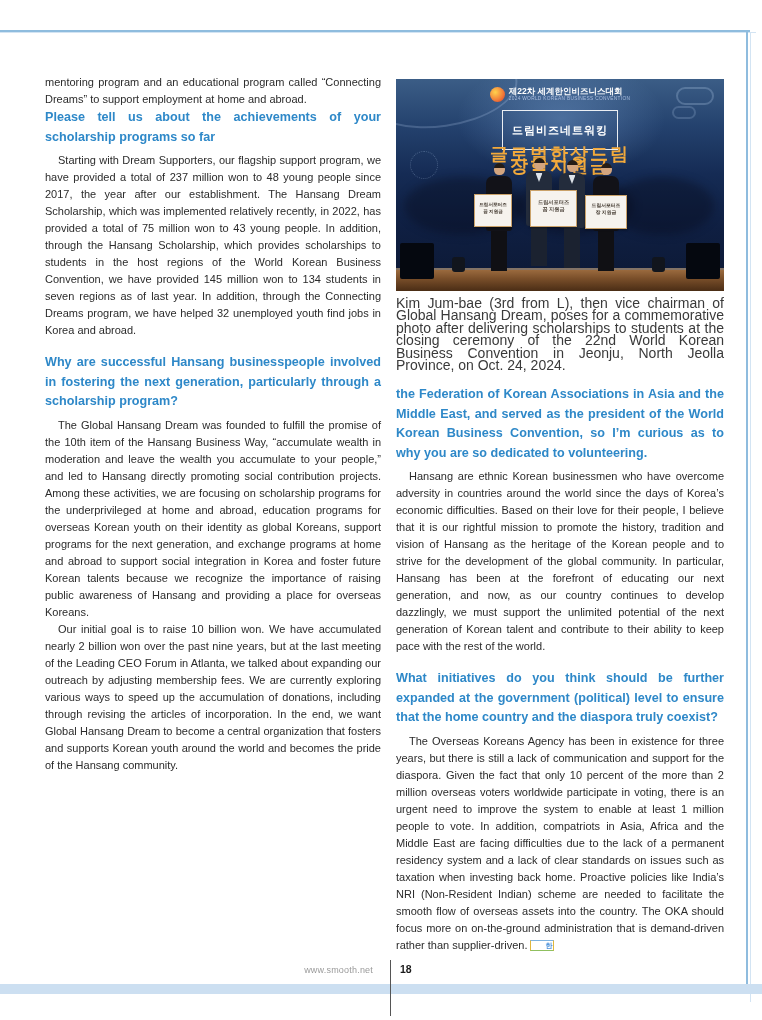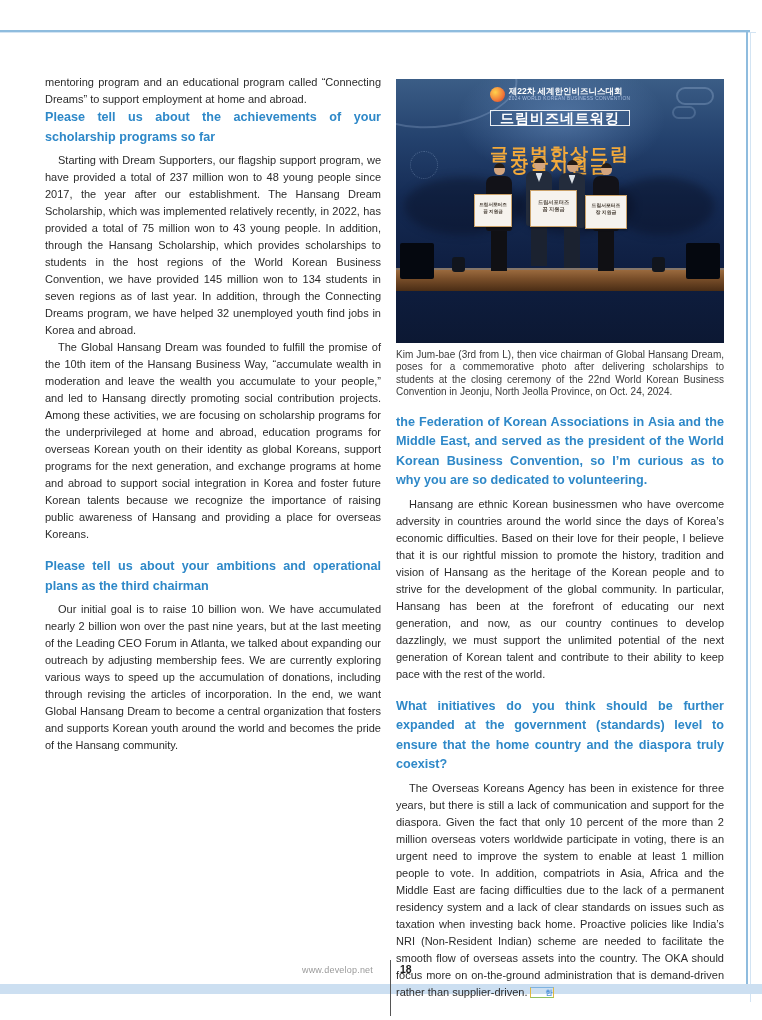--- a/index.html
+++ b/index.html
@@ -16,48 +16,48 @@
   
   .col-left{position:absolute;left:45px;top:74px;width:336px;}
   .col-right{position:absolute;left:396px;top:79px;width:328px;}
 
   p.body{font-size:11px;line-height:17px;text-align:justify;margin:0;text-indent:13px;color:#2b2b2b;}
   p.body.noindent{text-indent:0;}
   h2.q{font-size:12.6px;line-height:19.5px;font-weight:bold;color:#2e88c8;text-align:justify;
        margin:14px 0 5px 0;}
   .col-left h2.q:first-of-type{margin-top:0;}
   h2.q.cont{}
-  p.caption{font-size:10px;line-height:12.4px;text-align:justify;color:#3a3a3a;margin:6px 0 0 0;}
+  p.caption{font-size:14px;line-height:12.4px;text-align:justify;color:#3a3a3a;margin:6px 0 0 0;}
 
   .endmark{display:inline-block;font-size:7px;line-height:9px;padding:0 1px;margin-left:3px;
            border:1px solid;border-color:#7fb3e0 #e0b73d #8fc060 #e0b73d;color:#4a90d9;
            vertical-align:1px;font-weight:bold;}
 
   
-  .photo{position:relative;width:328px;height:264px;overflow:hidden;
+  .photo{position:relative;width:328px;height:212px;overflow:hidden;
          background:linear-gradient(180deg,#3b5d86 0%,#24426e 22%,#152b54 45%,#0f1f42 70%,#0c1833 100%);}
   .ph-glow{position:absolute;left:60px;top:-20px;width:210px;height:120px;
            background:radial-gradient(ellipse at center,rgba(120,160,210,.45),rgba(120,160,210,0) 70%);}
   .ph-roof{position:absolute;left:-32px;top:-26px;width:150px;height:70px;
            border:2px solid rgba(190,215,245,.22);border-radius:50%;transform:rotate(-8deg);}
   .ph-cloud1{position:absolute;right:10px;top:8px;width:34px;height:14px;
              border:2px solid rgba(190,215,245,.25);border-radius:12px;}
   .ph-cloud2{position:absolute;right:28px;top:27px;width:20px;height:9px;
              border:2px solid rgba(190,215,245,.2);border-radius:8px;}
   .ph-fire{position:absolute;left:14px;top:72px;width:26px;height:26px;
            border:1px dotted rgba(190,215,245,.28);border-radius:50%;}
   .ph-header{position:absolute;left:0;right:0;top:7px;display:flex;justify-content:center;
              align-items:center;gap:4px;}
   .ph-logo{width:15px;height:15px;border-radius:50%;
            background:radial-gradient(circle at 35% 35%,#ffd24d,#f2803a 55%,#d8372a);}
   .ph-title{display:block;color:#ffffff;font-weight:bold;font-size:8.5px;line-height:10px;}
   .ph-subtitle{display:block;color:#aabdde;font-size:4.8px;line-height:6px;letter-spacing:.3px;}
   .ph-banner-box{position:absolute;left:50%;transform:translateX(-50%);top:31px;
                  border:1.5px solid rgba(255,255,255,.9);color:#fff;font-weight:bold;
-                 font-size:14px;line-height:14px;padding:0 9px;letter-spacing:1px;white-space:nowrap;}
+                 font-size:11px;line-height:14px;padding:12px 9px;letter-spacing:1px;white-space:nowrap;}
   .ph-main1{position:absolute;left:0;right:0;top:57px;text-align:center;color:#f2a93b;
             font-weight:bold;font-size:18px;line-height:20px;letter-spacing:2px;margin-top:8px;}
   .ph-main2{position:absolute;left:0;right:0;top:77px;text-align:center;color:#f2a93b;
             font-weight:bold;font-size:18px;line-height:20px;letter-spacing:2px;}
   .ph-crowd{position:absolute;top:98px;height:58px;background:rgba(5,10,24,.35);
             filter:blur(4px);border-radius:50%;}
   .ph-crowd.c1{left:8px;width:120px;}
   .ph-crowd.c2{left:118px;width:120px;}
   .ph-crowd.c3{left:214px;width:104px;}
   .ph-stage-edge{position:absolute;left:0;right:0;top:189px;height:2px;background:rgba(230,190,140,.55);}
@@ -101,22 +101,22 @@
   <div class="frame-top"></div>
   <div class="frame-top-light"></div>
   <div class="frame-right"></div>
   <div class="frame-right-light"></div>
   <div class="bottom-band"></div>
 
   <div class="col-left">
     <p class="body noindent">mentoring program and an educational program called “Connecting Dreams” to support employment at home and abroad.</p>
     <h2 class="q">Please tell us about the achievements of your scholarship programs so far</h2>
     <p class="body">Starting with Dream Supporters, our flagship support program, we have provided a total of 237 million won to 48 young people since 2017, the year after our establishment. The Hansang Dream Scholarship, which was implemented relatively recently, in 2022, has provided a total of 75 million won to 43 young people. In addition, through the Hansang Scholarship, which provides scholarships to students in the host regions of the World Korean Business Convention, we have provided 145 million won to 134 students in seven regions as of last year. In addition, through the Connecting Dreams program, we have helped 32 unemployed youth find jobs in Korea and abroad.</p>
+    <h2 class="q">Why are successful Hansang businesspeople involved in fostering the next generation, particularly through a scholarship program?</h2>
     <p class="body">The Global Hansang Dream was founded to fulfill the promise of the 10th item of the Hansang Business Way, “accumulate wealth in moderation and leave the wealth you accumulate to your people,” and led to Hansang directly promoting social contribution projects. Among these activities, we are focusing on scholarship programs for the underprivileged at home and abroad, education programs for overseas Korean youth on their identity as global Koreans, support programs for the next generation, and exchange programs at home and abroad to support social integration in Korea and foster future Korean talents because we recognize the importance of raising public awareness of Hansang and providing a place for overseas Koreans.</p>
-    <h2 class="q">Please tell us about your ambitions and operational plans as the third chairman</h2>
     <p class="body">Our initial goal is to raise 10 billion won. We have accumulated nearly 2 billion won over the past nine years, but at the last meeting of the Leading CEO Forum in Atlanta, we talked about expanding our outreach by adjusting membership fees. We are currently exploring various ways to speed up the accumulation of donations, including through revising the articles of incorporation. In the end, we want Global Hansang Dream to become a central organization that fosters and supports Korean youth around the world and becomes the pride of the Hansang community.</p>
   </div>
 
   <div class="col-right">
 
     <div class="photo">
       <div class="ph-glow"></div>
       <div class="ph-roof"></div>
       <div class="ph-cloud1"></div>
       <div class="ph-cloud2"></div>
@@ -175,21 +175,21 @@
       <div class="ph-placard pl-center">드림서포터즈
 꿈 지원금</div>
       <div class="ph-placard pl-right">드림서포터즈
 장 지원금</div>
     </div>
 
     <p class="caption">Kim Jum-bae (3rd from L), then vice chairman of Global Hansang Dream, poses for a commemorative photo after delivering scholarships to students at the closing ceremony of the 22nd World Korean Business Convention in Jeonju, North Jeolla Province, on Oct. 24, 2024.</p>
 
     <h2 class="q cont">the Federation of Korean Associations in Asia and the Middle East, and served as the president of the World Korean Business Convention, so I’m curious as to why you are so dedicated to volunteering.</h2>
     <p class="body">Hansang are ethnic Korean businessmen who have overcome adversity in countries around the world since the days of Korea’s economic difficulties. Based on their love for their people, I believe that it is our rightful mission to promote the history, tradition and vision of Hansang as the heritage of the Korean people and to strive for the development of the global community. In particular, Hansang has been at the forefront of educating our next generation, and now, as our country continues to develop dazzlingly, we must support the unlimited potential of the next generation of Korean talent and contribute to their ability to keep pace with the rest of the world.</p>
-    <h2 class="q">What initiatives do you think should be further expanded at the government (standards) level to ensure that the home country and the diaspora truly coexist?</h2>
+    <h2 class="q">What initiatives do you think should be further expanded at the government (political) level to ensure that the home country and the diaspora truly coexist?</h2>
     <p class="body"><span>The Overseas Koreans Agency has been in existence for three years, but there is still a lack of communication and support for the diaspora. Given the fact that only 10 percent of the more than 2 million overseas voters worldwide participate in voting, there is an urgent need to improve the system to enable at least 1 million people to vote. In addition, compatriots in Asia, Africa and the Middle East are facing difficulties due to the lack of a permanent residency system and a lack of clear standards on issues such as taxation when investing back home. Proactive policies like India’s NRI (Non-Resident Indian) scheme are needed to facilitate the smooth flow of overseas assets into the country. The OKA should focus more on on-the-ground administration that is demand-driven rather than supplier-driven.</span><span class="endmark">한</span></p>
   </div>
 
-  <div class="footer-url">www.develop.net</div>
+  <div class="footer-url">www.smooth.net</div>
   <div class="footer-rule"></div>
   <div class="footer-page">18</div>
 
 </div>
 
 </body></html>

